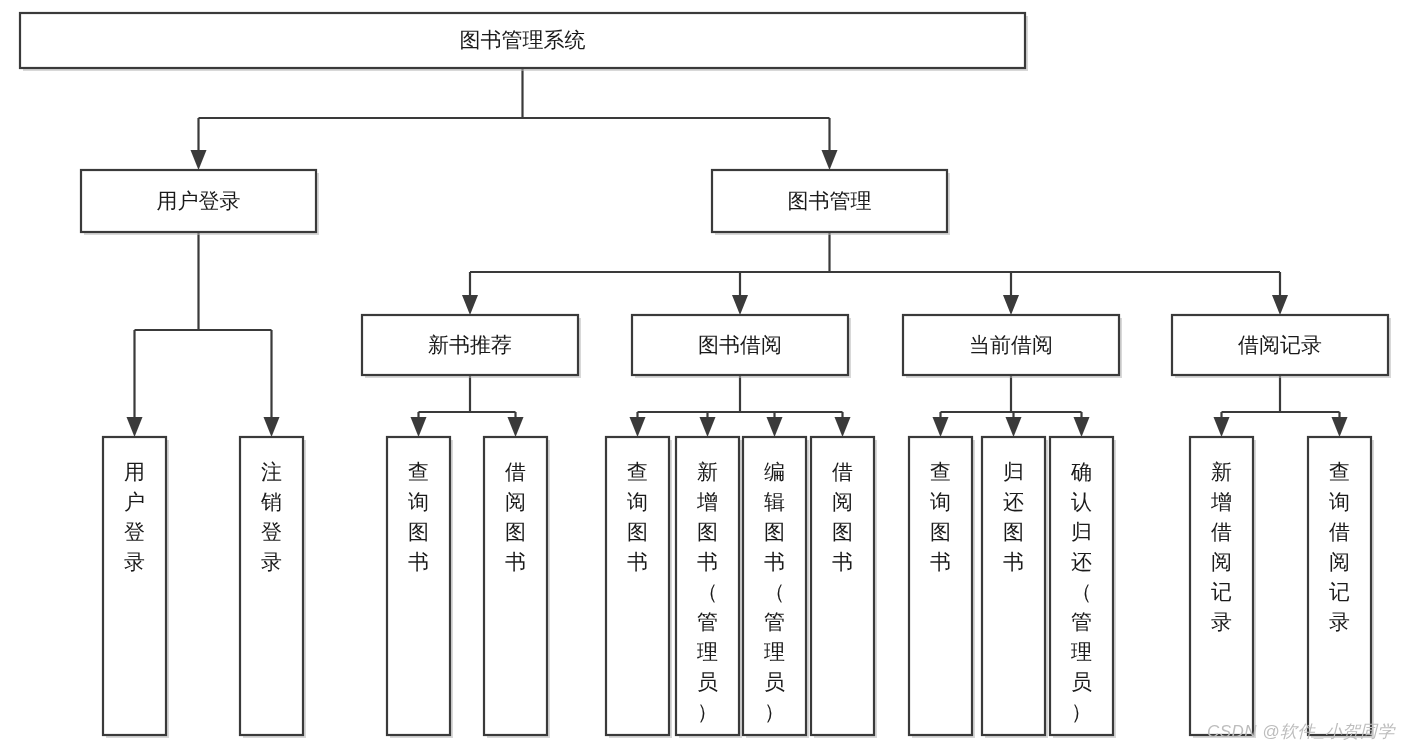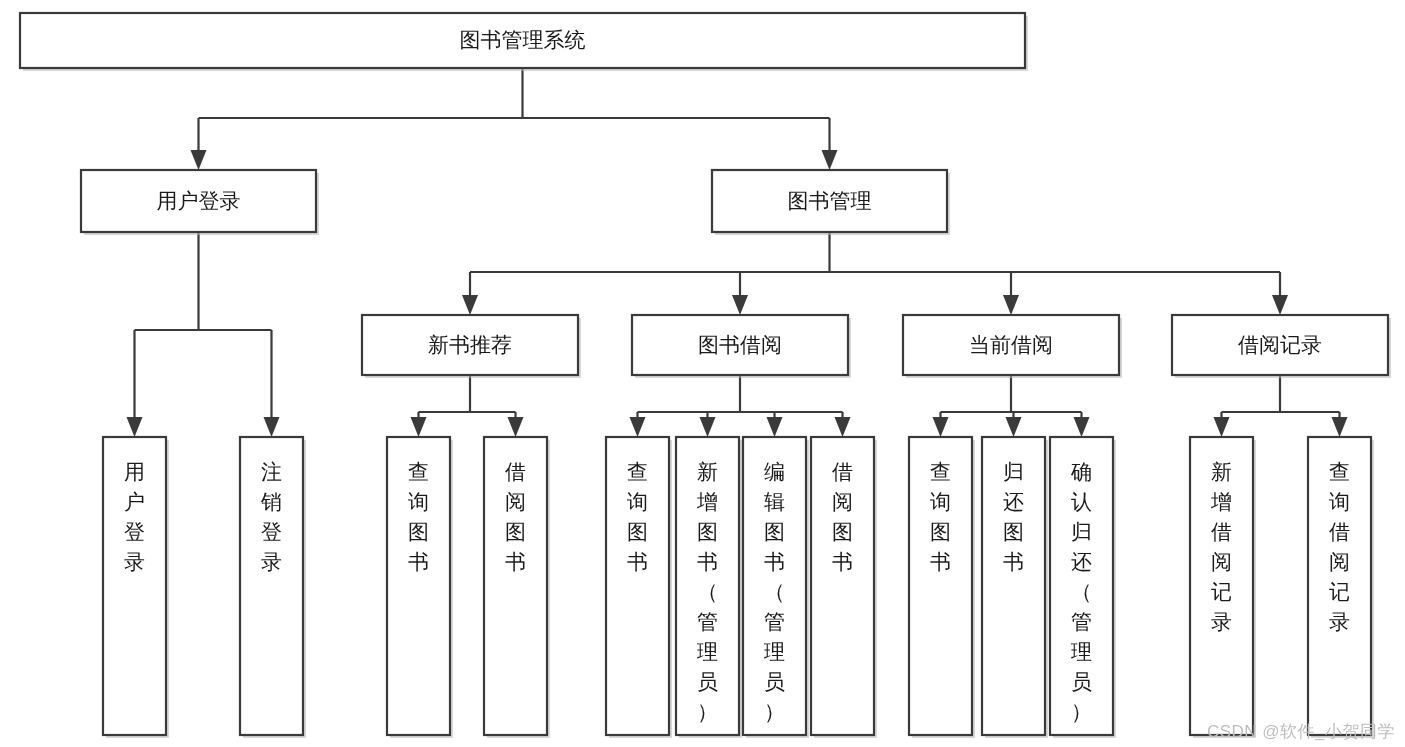--- a/index.html
+++ b/index.html
@@ -61,20 +61,21 @@
   .watermark {
     position: absolute;
     right: 10px;
     bottom: 4px;
     font-family: "Liberation Sans", "DejaVu Sans", sans-serif;
     font-size: 17px;
     color: #bdbdbd;
     letter-spacing: 0.5px;
     white-space: nowrap;
     pointer-events: none;
+    font-style: italic;
   }
 </style>
 </head>
 <body>
 
 <div id="diagram-root">
 
   <svg id="flow-svg" viewBox="0 0 1405 747">
     <g id="connectors-layer">
         <line x1="522.5" y1="68" x2="522.5" y2="118" class="connector"></line>

